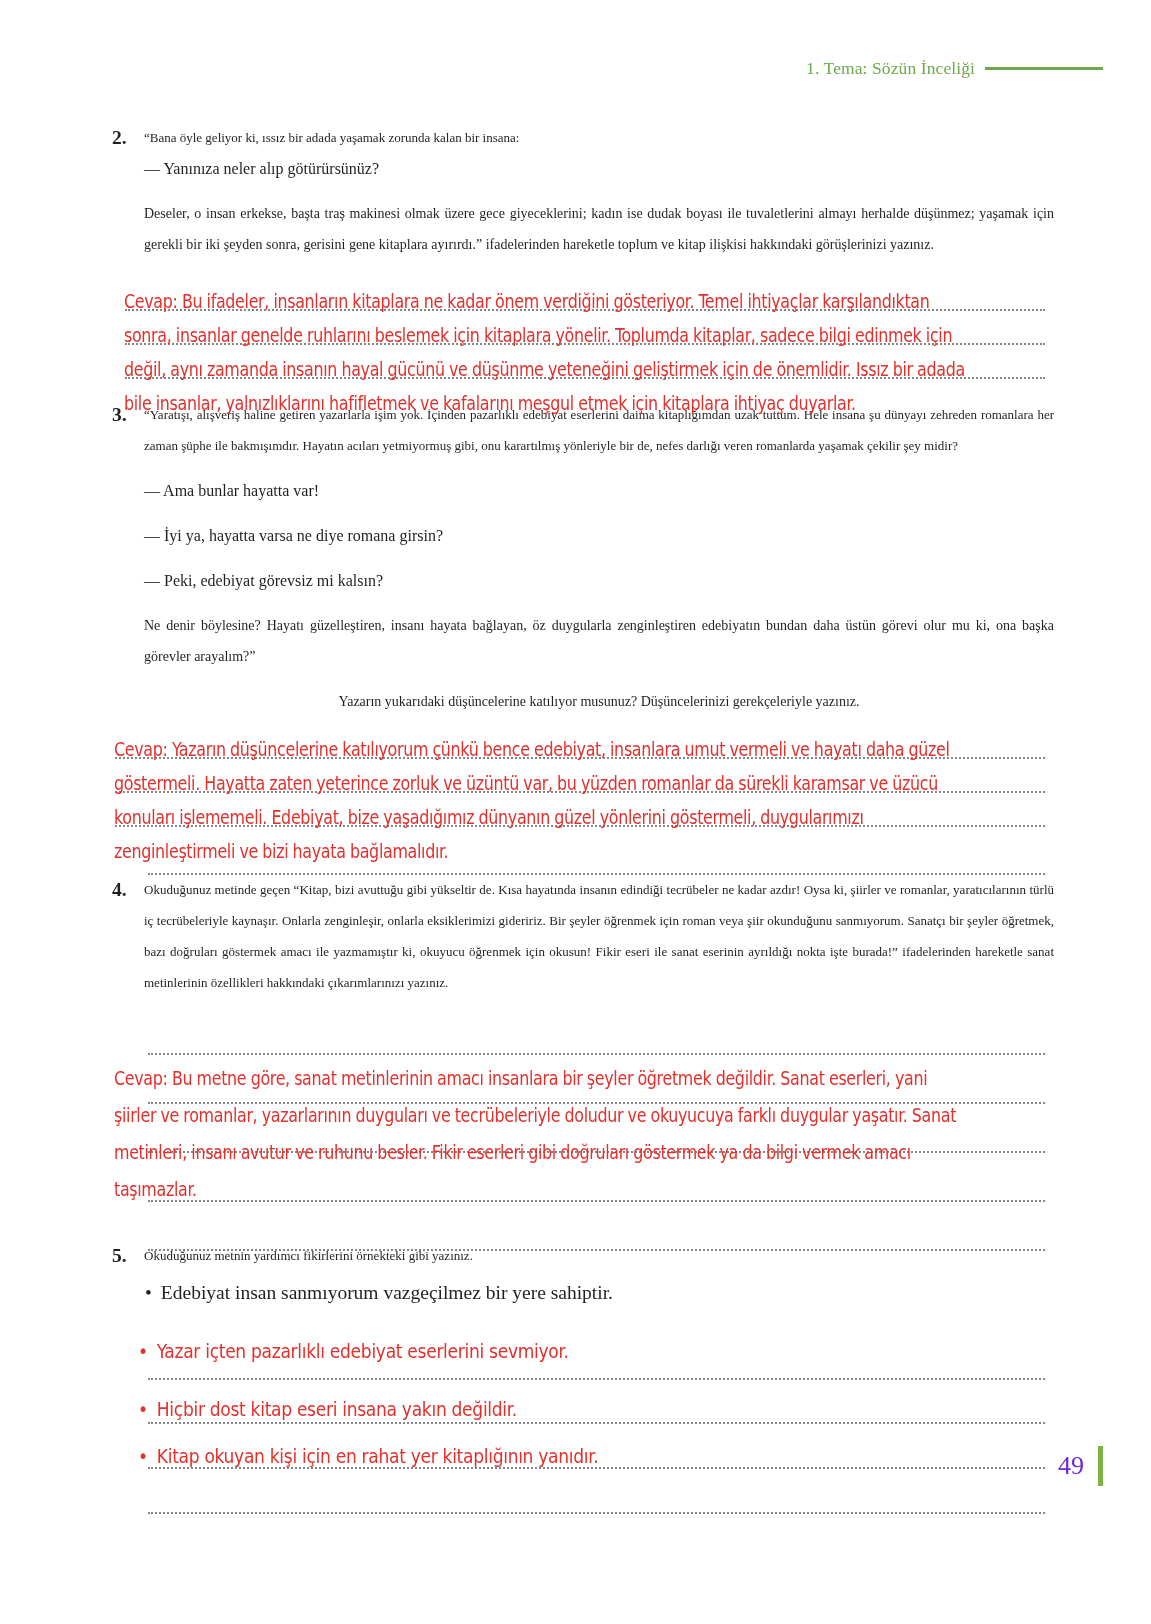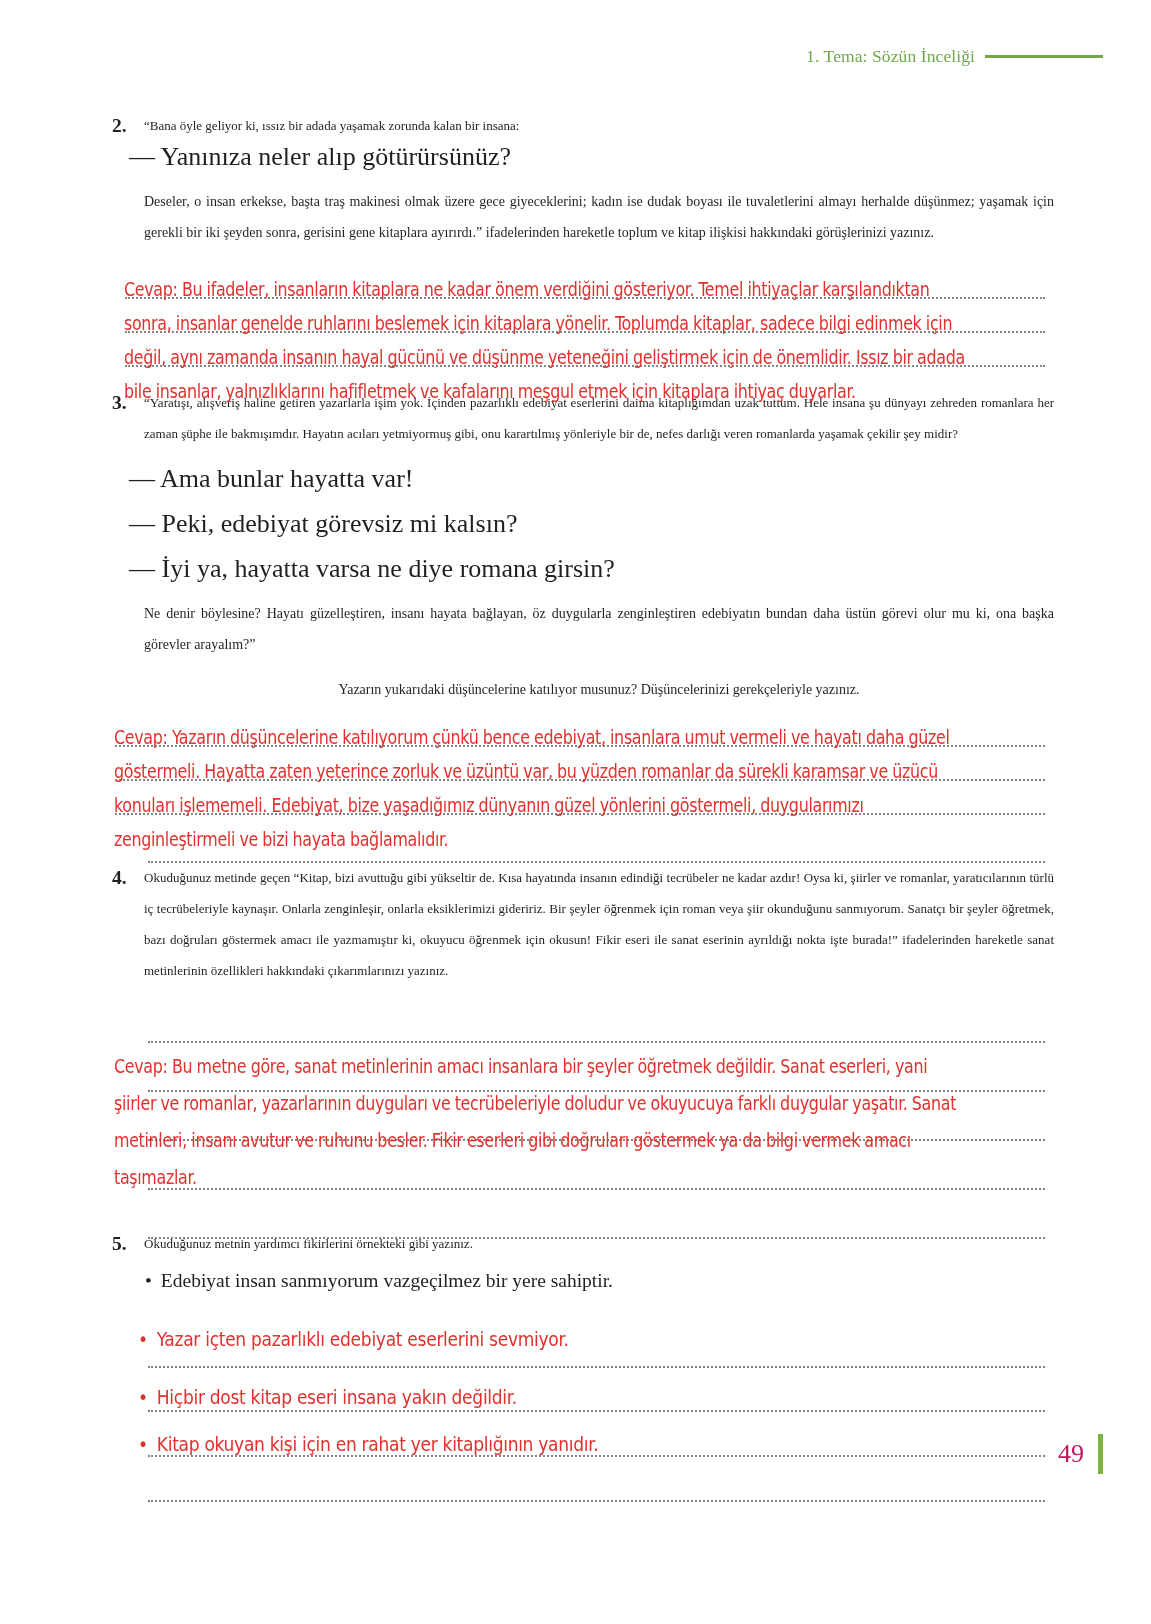--- a/index.html
+++ b/index.html
@@ -36,21 +36,21 @@
     width: 118px;
     height: 2.5px;
     background: #6fa84a;
     display: block;
   }
 
   
   .sheet {
     position: absolute;
     left: 0;
-    top: 0;
+    top: 12px;
     width: 1151px;
     height: 1516px;
   }
 
   .block {
     position: absolute;
     left: 112px;
     width: 942px;
   }
 
@@ -82,23 +82,23 @@
   .para.last-line,
   .para.noj {
     text-align: center;
   }
   .indent {
     margin-left: 32px;
   }
 
   
   .dash-line {
-    font-size: 26px;
-    line-height: 31px;
-    margin-left: 17px;
+    font-size: 16px;
+    line-height: 31px;
+    margin-left: 32px;
   }
 
   
   .answer {
     position: absolute;
     color: #e2302c;
     font-family: "DejaVu Sans Condensed", "Liberation Sans Narrow", "Liberation Sans", sans-serif;
     font-size: 19px;
     line-height: 34px;
     letter-spacing: -0.35px;
@@ -143,21 +143,21 @@
   .footer {
     position: absolute;
     right: 48px;
     bottom: 42px;
     display: flex;
     align-items: center;
     gap: 14px;
   }
   .footer .pageno {
     font-size: 26px;
-    color: #be185d;
+    color: #6d28d9;
   }
   .footer .pagebar {
     width: 5px;
     height: 40px;
     background: #7cb342;
     display: block;
   }
 </style>
 </head>
 <body>
@@ -188,22 +188,22 @@
     <div>değil, aynı zamanda insanın hayal gücünü ve düşünme yeteneğini geliştirmek için de önemlidir. Issız bir adada</div>
     <div>bile insanlar, yalnızlıklarını hafifletmek ve kafalarını meşgul etmek için kitaplara ihtiyaç duyarlar.</div>
   </div>
 
   <div class="block" style="top:387px;">
     <div class="q">
       <span class="q-num">3.</span>
       <span class="q-body">“Yaratışı, alışveriş haline getiren yazarlarla işim yok. İçinden pazarlıklı edebiyat eserlerini daima kitaplığımdan uzak tuttum. Hele insana şu dünyayı zehreden romanlara her zaman şüphe ile bakmışımdır. Hayatın acıları yetmiyormuş gibi, onu karartılmış yönleriyle bir de, nefes darlığı veren romanlarda yaşamak çekilir şey midir?</span>
     </div>
     <div class="dash-line" style="margin-top:14px;">— Ama bunlar hayatta var!</div>
+    <div class="dash-line" style="margin-top:14px;">— İyi ya, hayatta varsa ne diye romana girsin?</div>
     <div class="dash-line" style="margin-top:14px;">— Peki, edebiyat görevsiz mi kalsın?</div>
-    <div class="dash-line" style="margin-top:14px;">— İyi ya, hayatta varsa ne diye romana girsin?</div>
     <div class="para indent" style="margin-top:14px;font-family:Liberation Serif, serif;">Ne denir böylesine? Hayatı güzelleştiren, insanı hayata bağlayan, öz duygularla zenginleştiren edebiyatın bundan daha üstün görevi olur mu ki, ona başka görevler arayalım?”</div>
     <div class="para indent noj" style="margin-top:14px;">Yazarın yukarıdaki düşüncelerine katılıyor musunuz? Düşüncelerinizi gerekçeleriyle yazınız.</div>
   </div>
 
   <div class="rule" style="left:115px; top:745px;  width:930px;"></div>
   <div class="rule" style="left:115px; top:779px;  width:930px;"></div>
   <div class="rule" style="left:115px; top:813px;  width:930px;"></div>
   <div class="rule" style="left:148px; top:861px;  width:897px;"></div>
 
   <div class="answer" style="left:114px; top:720px; width:1010px;">

